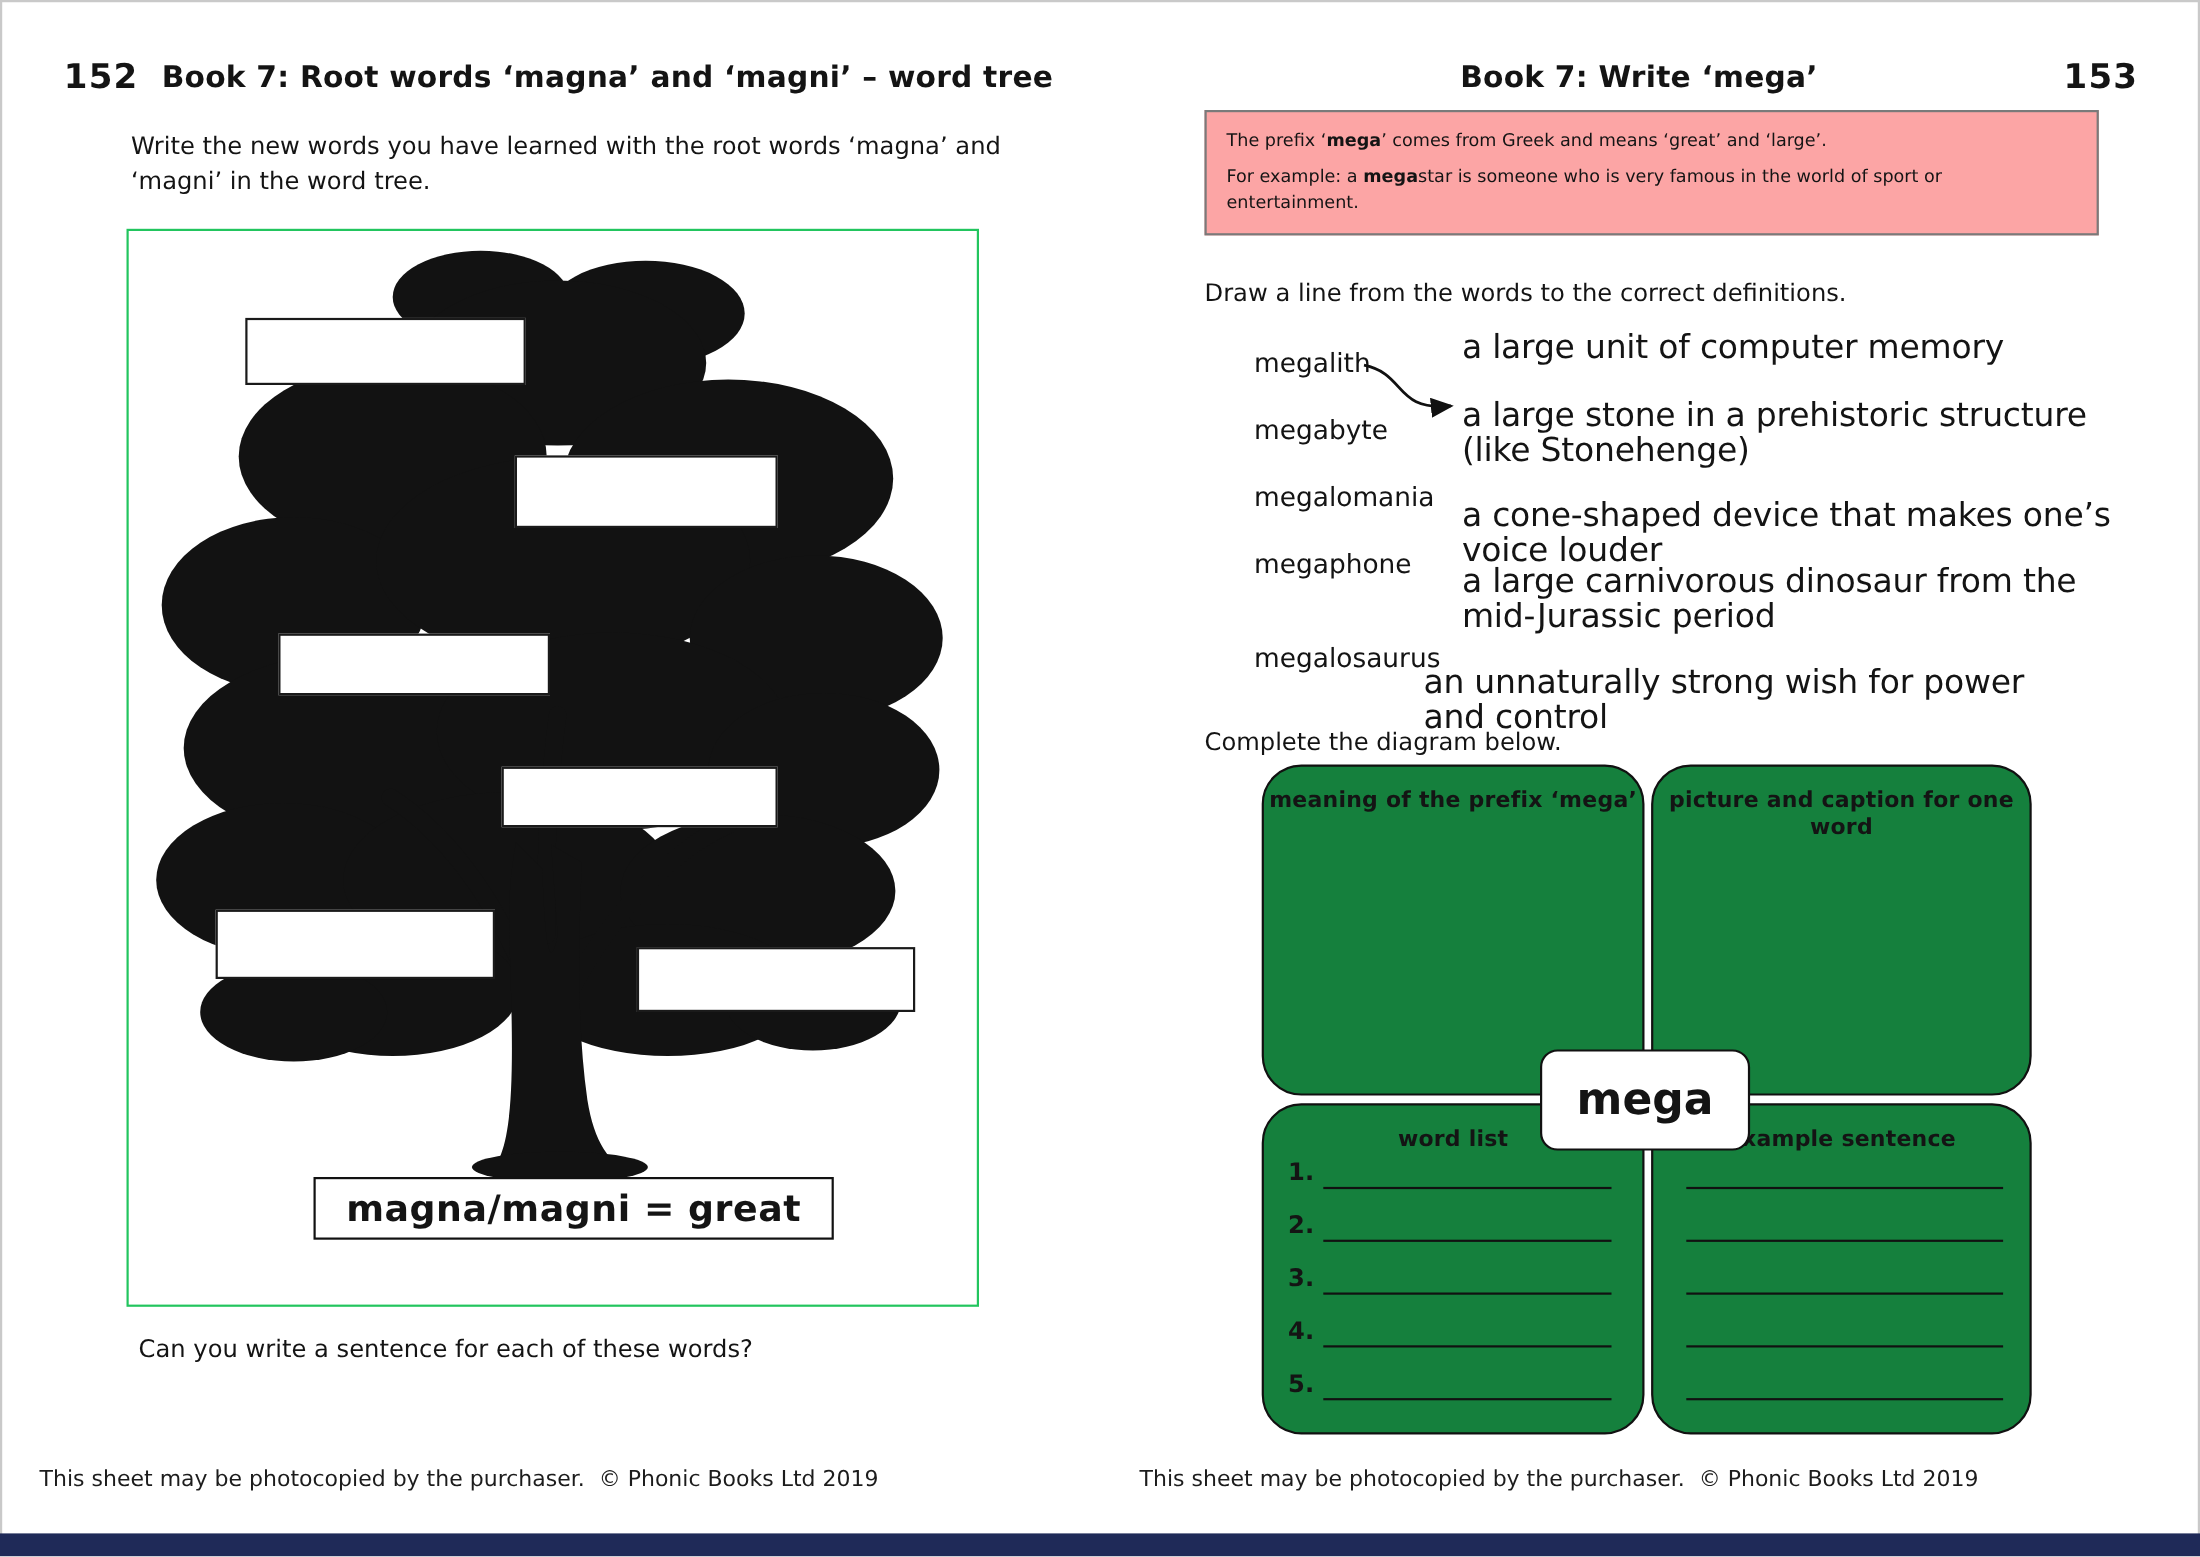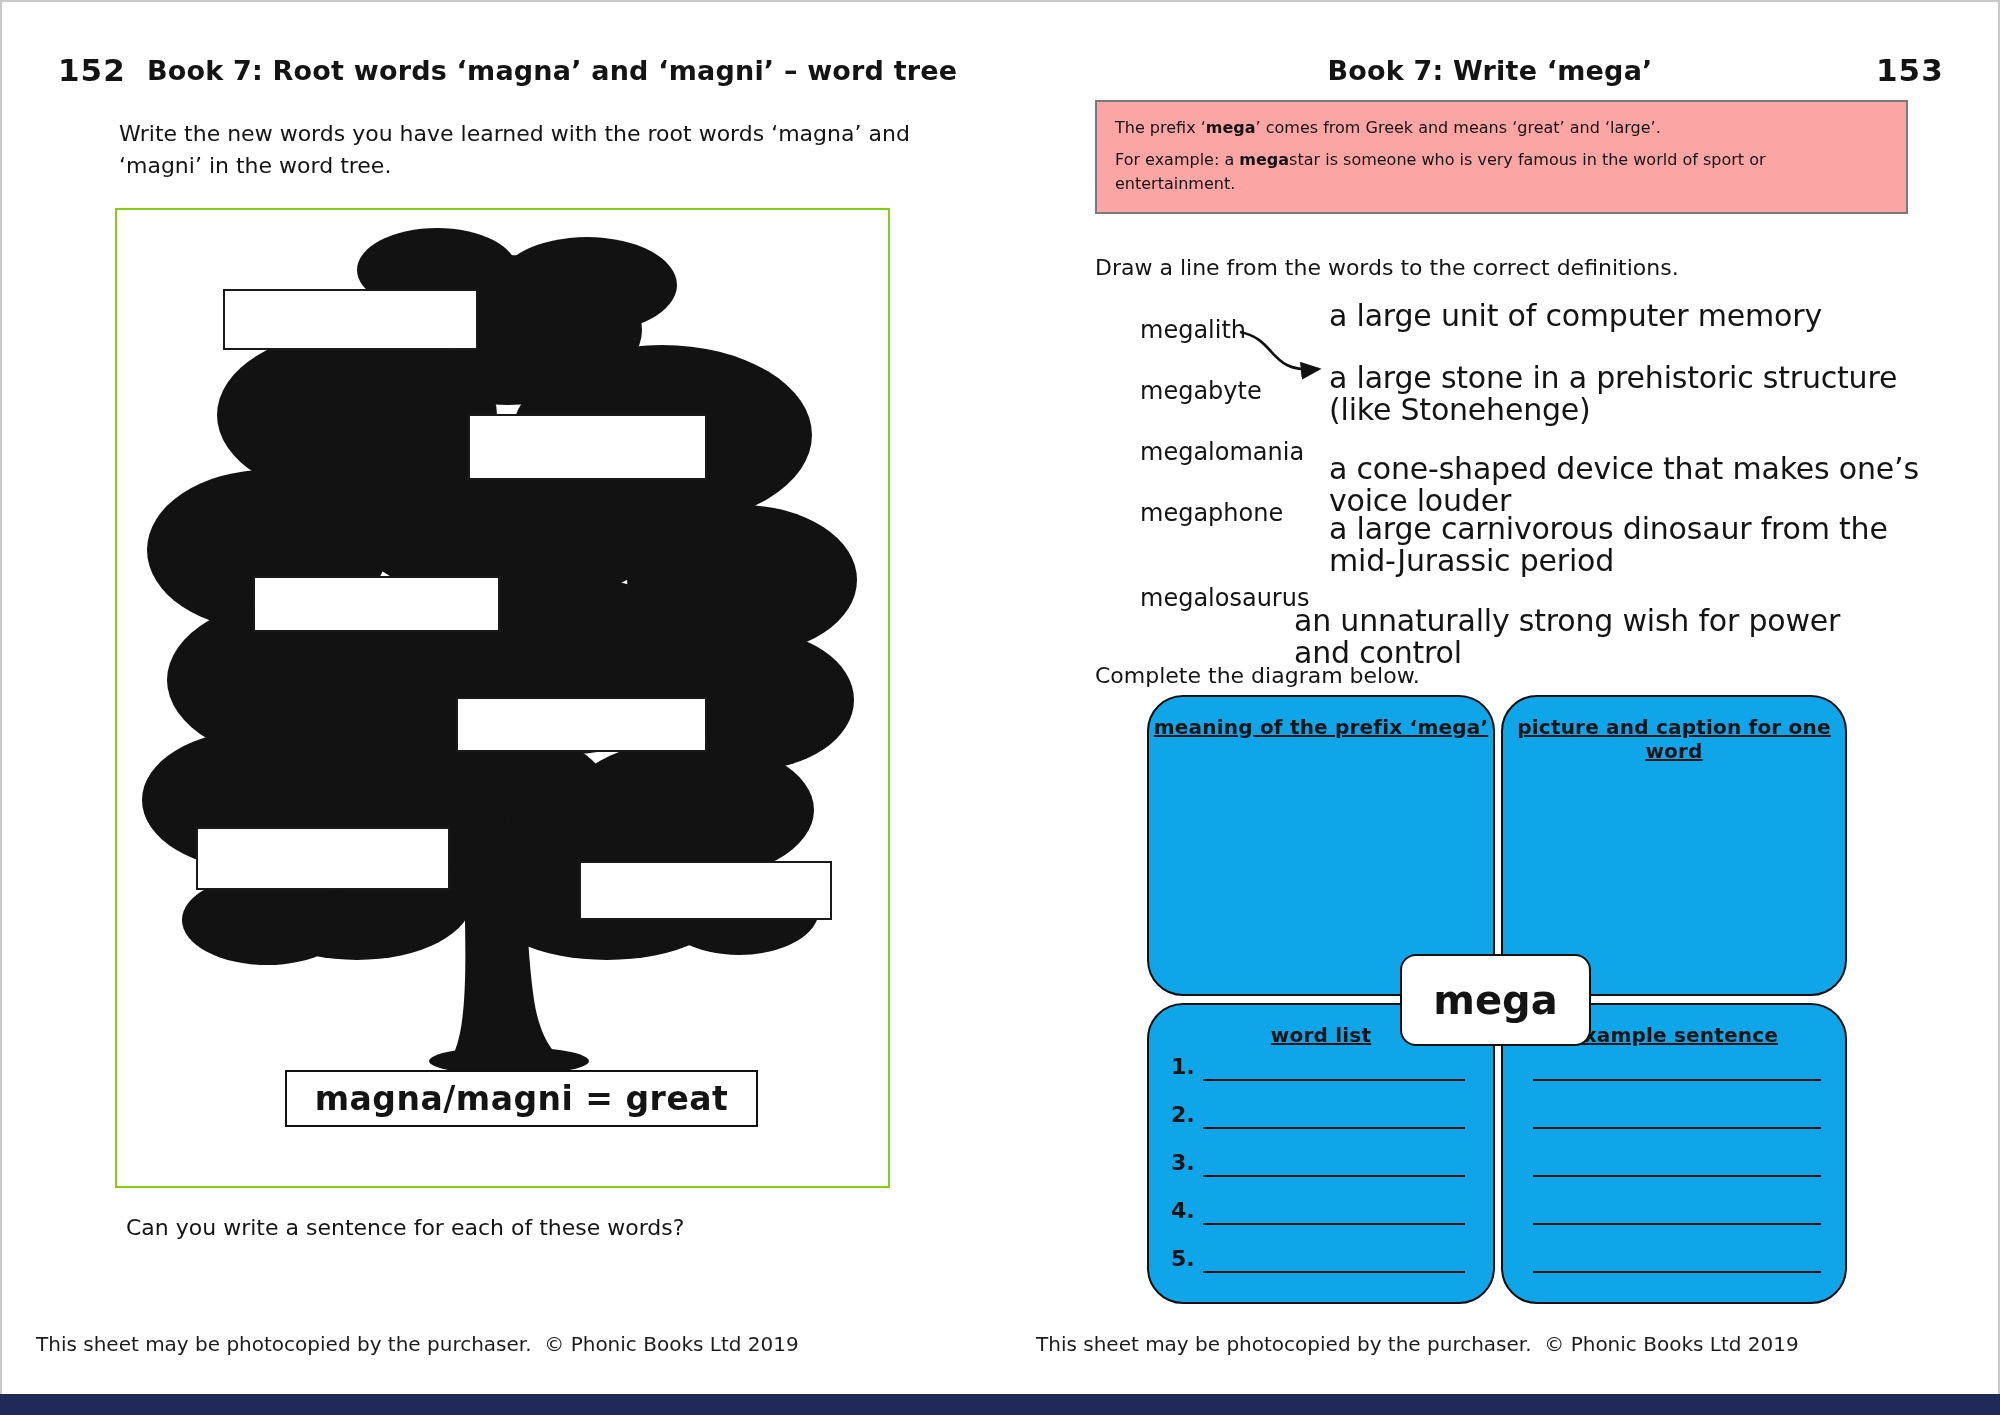--- a/index.html
+++ b/index.html
@@ -10,38 +10,38 @@
     font-family:"DejaVu Sans", sans-serif; color:#141414;
     box-shadow: inset 0 0 0 2px #c9c9c9;
   }
   .page-num { position:absolute; font-size:31px; font-weight:700; letter-spacing:1px; }
   .title { position:absolute; font-size:27px; font-weight:700; letter-spacing:.2px; white-space:nowrap; }
   .body-text { position:absolute; font-size:22px; line-height:1.45; }
   .footer { position:absolute; font-size:20px; text-align:left; white-space:pre-wrap; color:#1c1c1c;padding-left:36px; }
 
   
   .tree-frame { position:absolute; left:115px; top:208px; width:775px; height:980px;
-    border:2px solid #84cc16; background:#fff; }
+    border:2px solid #22c55e; background:#fff; }
   .tree-frame svg { position:absolute; left:0; top:0; }
   .answer-box { position:absolute; background:#ffffff; border:2px solid #1a1a1a; z-index:3; }
   .equation-box { position:absolute; left:168px; top:860px; width:473px; height:57px;
     background:#fff; border:2.5px solid #111; z-index:4;
     display:flex; align-items:center; justify-content:center;
     font-size:33px; font-weight:700; letter-spacing:.5px; }
 
   
   .info-box { position:absolute; left:1095px; top:100px; width:813px;
     background:#fca5a5; border:2px solid #7a7a7a; padding:14px 18px 16px 18px;
     font-size:16px; line-height:1.5; }
   .info-box p + p { margin-top:8px; }
   .match-word { position:absolute; font-size:24px; white-space:nowrap; }
   .match-def { position:absolute; width:600px; font-size:30px; line-height:32px; letter-spacing:-0.2px; }
   .match-arrow { position:absolute; left:1237px; top:322px; }
 
-  .dbox { position:absolute; border:2.5px solid #111; border-radius:36px; background:#0ea5e9;text-decoration:underline; }
+  .dbox { position:absolute; border:2.5px solid #111; border-radius:36px; background:#15803d; }
   .dlabel { padding-top:18px; text-align:center; font-size:20px; font-weight:700; letter-spacing:.2px; }
   .mega-box { position:absolute; left:1400px; top:954px; width:191px; height:92px;
     border:2.5px solid #111; border-radius:16px; background:#fff; z-index:5;
     display:flex; align-items:center; justify-content:center;
     font-size:40px; font-weight:700; }
   .wl-rows { position:absolute; left:22px; right:28px; top:28px; }
   .wl-row { height:48px; display:flex; align-items:flex-end; }
   .wl-num { font-size:22px; font-weight:700; line-height:1; padding-bottom:3px; }
   .wl-line { flex:1; margin-left:8px; height:100%; border-bottom:2.5px solid #111; }
   .es-rows { position:absolute; left:30px; right:24px; top:28px; }

